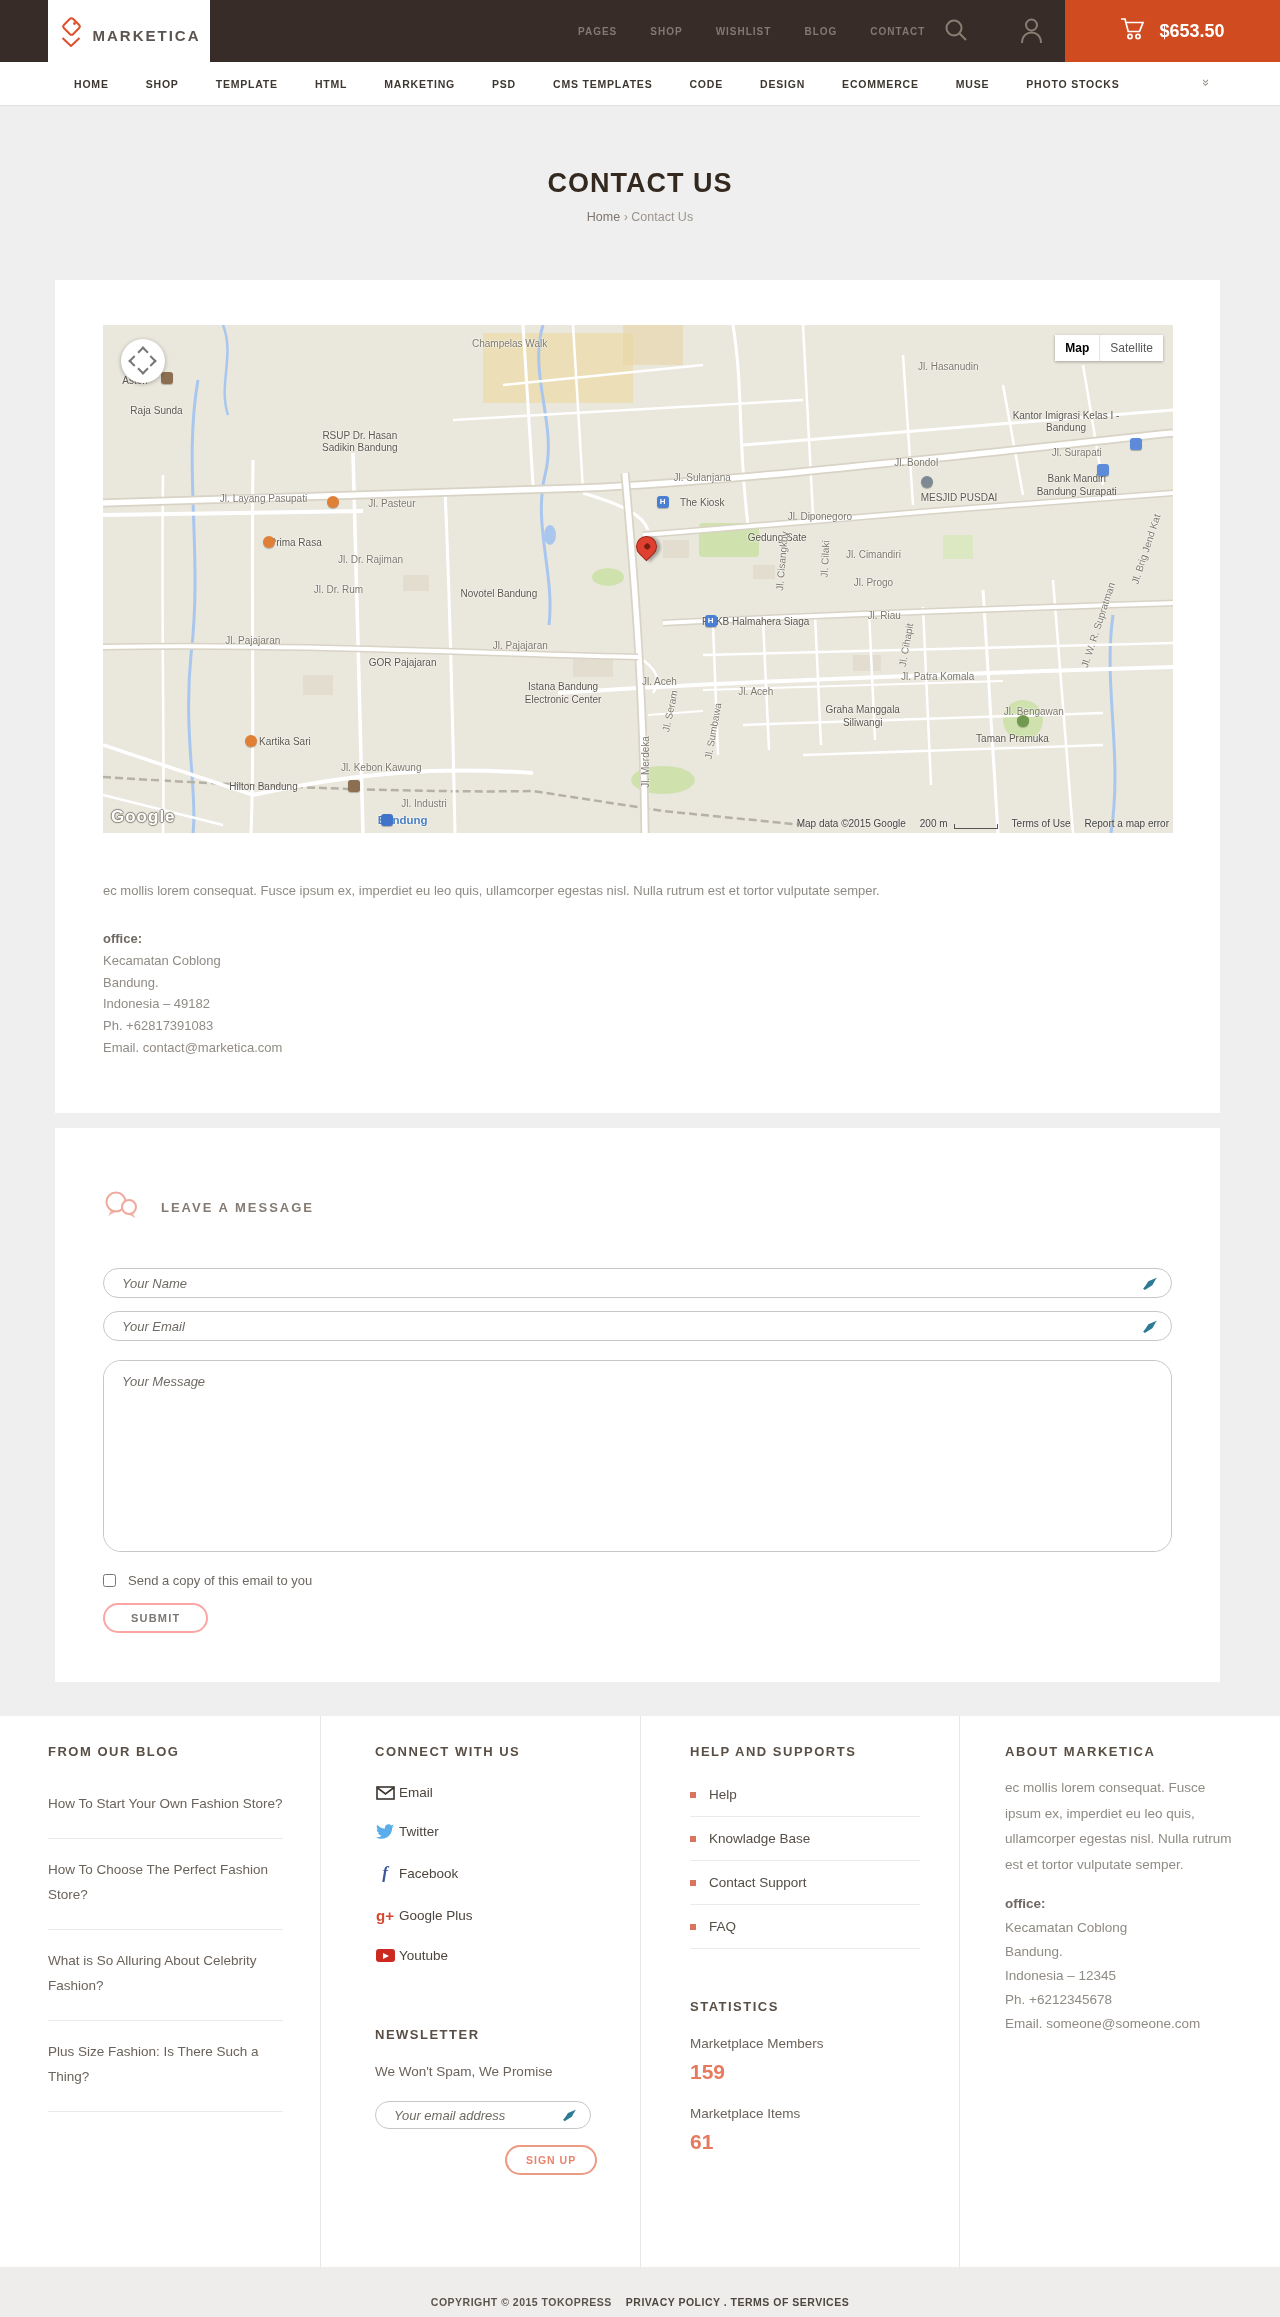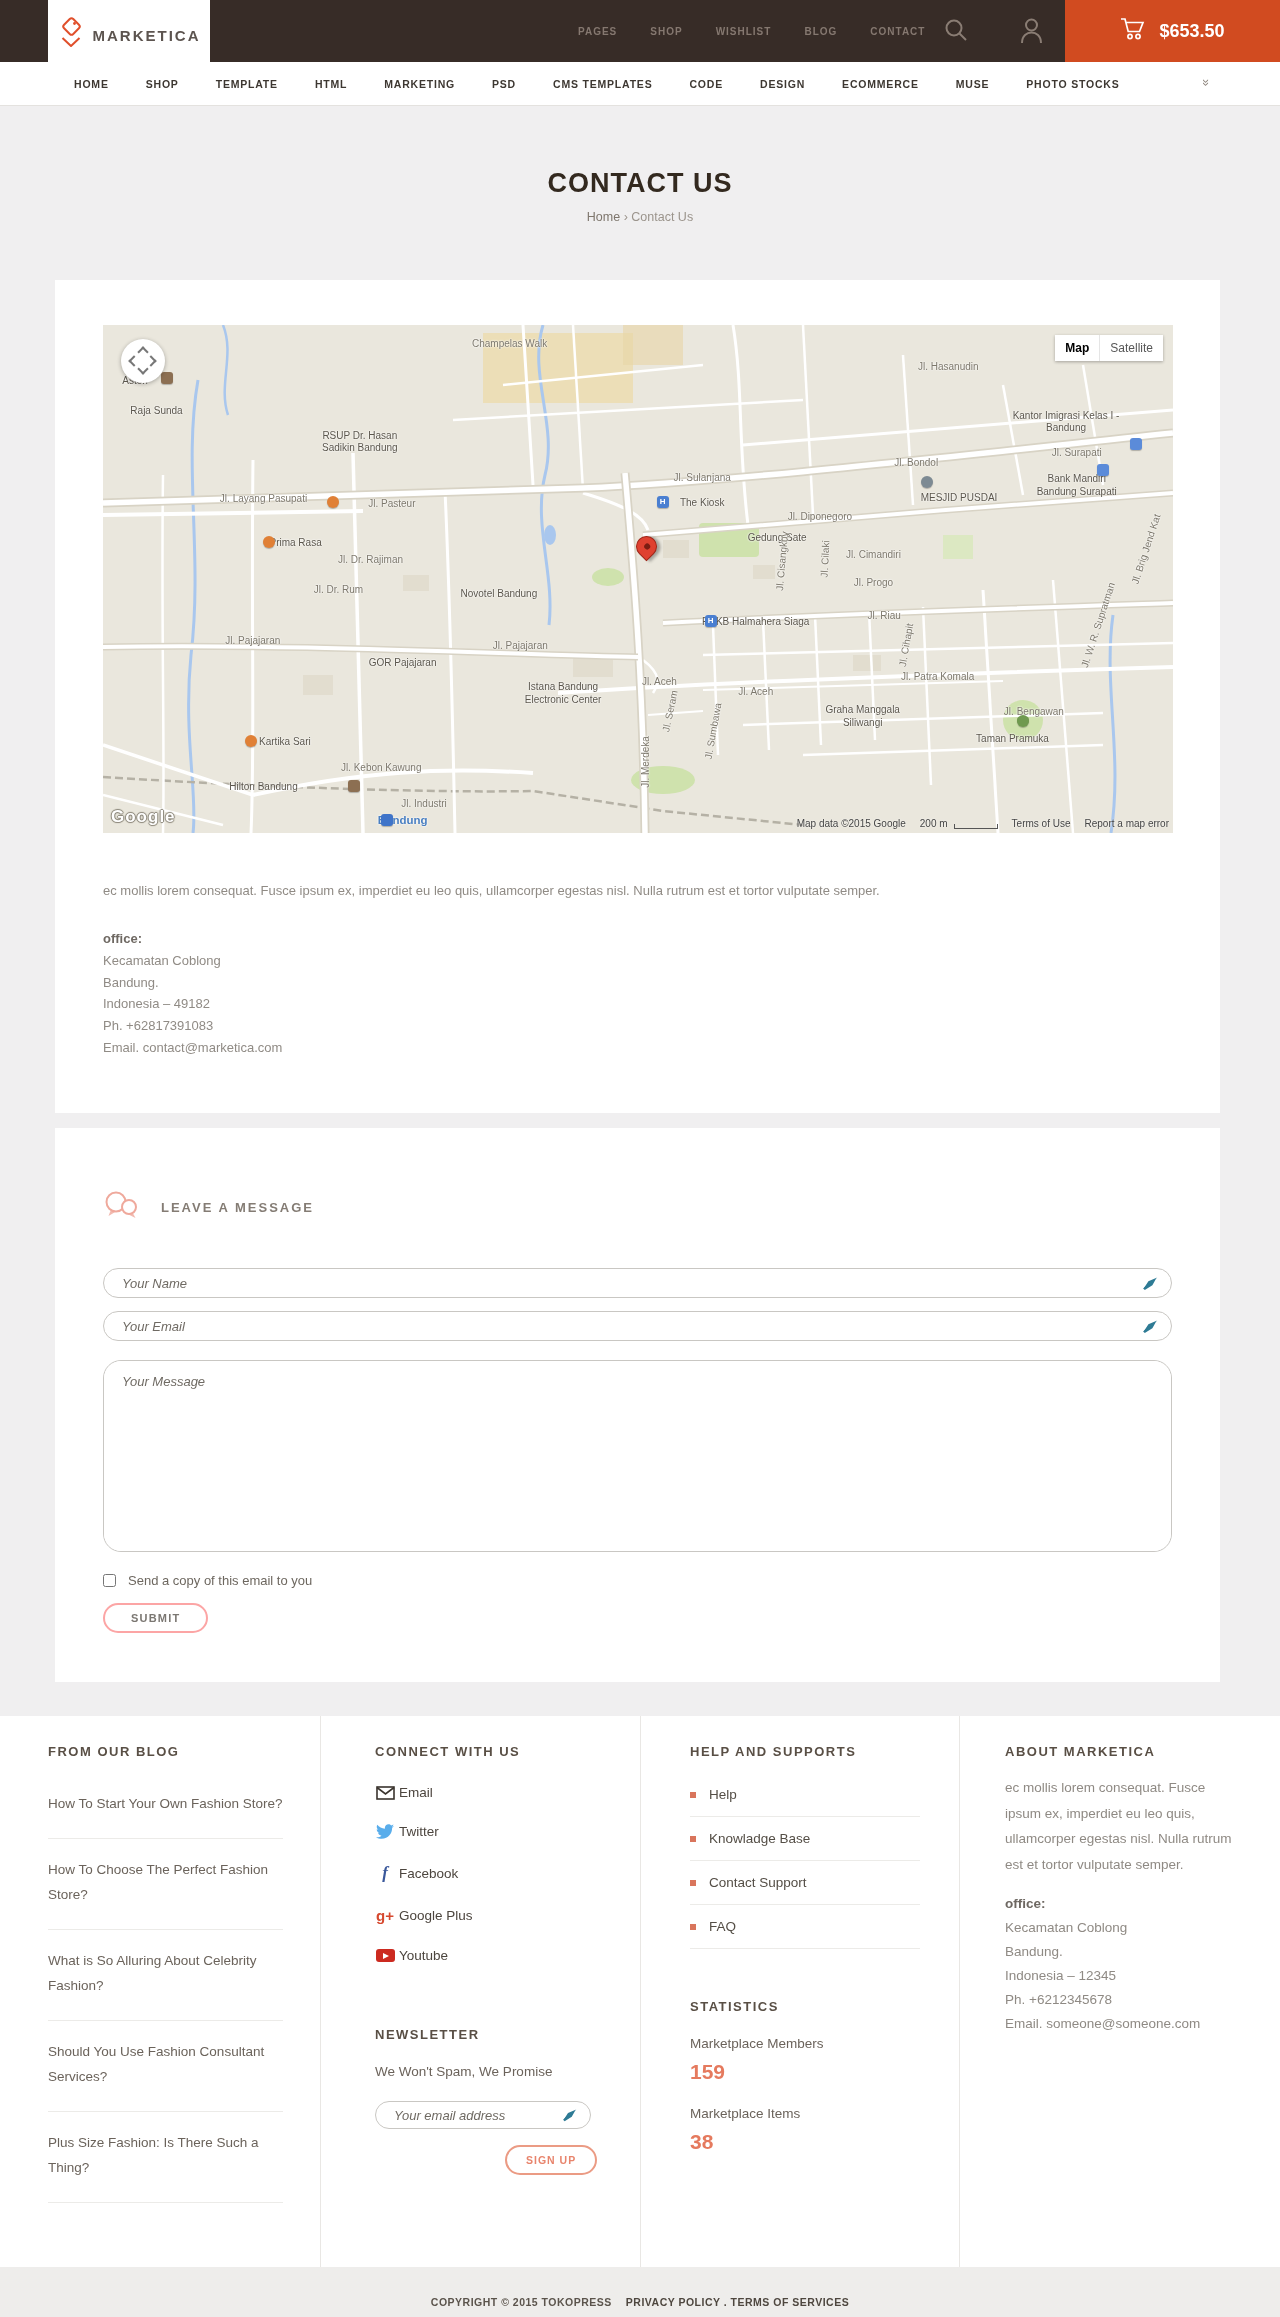--- a/index.html
+++ b/index.html
@@ -418,21 +418,20 @@
   <div class="fsep fsep2"></div>
   <div class="fsep fsep3"></div>
 
   <div class="fcol fcol1">
     <h3 class="fhead">FROM OUR BLOG</h3>
     <div class="blog-list">
 
     <a>How To Start Your Own Fashion Store?</a>
         <a>How To Choose The Perfect Fashion Store?</a>
         <a>What is So Alluring About Celebrity Fashion?</a>
-        <a>Should You Use Fashion Consultant Services?</a>
         <a>Plus Size Fashion: Is There Such a Thing?</a>
       </div>
   </div>
 
   <div class="fcol fcol2">
     <h3 class="fhead">CONNECT WITH US</h3>
     <div class="soc-list">
 
         <a>
           <span class="soc-ic">
@@ -518,21 +517,21 @@
       <h3 class="fhead">STATISTICS</h3>
       <div>
 
           <div>
             <p class="stat-label">Marketplace Members</p>
             <p class="stat-value">159</p>
           </div>
 
           <div>
             <p class="stat-label">Marketplace Items</p>
-            <p class="stat-value">38</p>
+            <p class="stat-value">61</p>
           </div>
         </div>
     </div>
   </div>
 
   <div class="fcol fcol4">
     <h3 class="fhead">ABOUT MARKETICA</h3>
     <p class="about-text">ec mollis lorem consequat. Fusce ipsum ex, imperdiet eu leo quis, ullamcorper egestas nisl. Nulla rutrum est et tortor vulputate semper.</p>
     <div class="f-office">
       <p class="office-label">office:</p>

